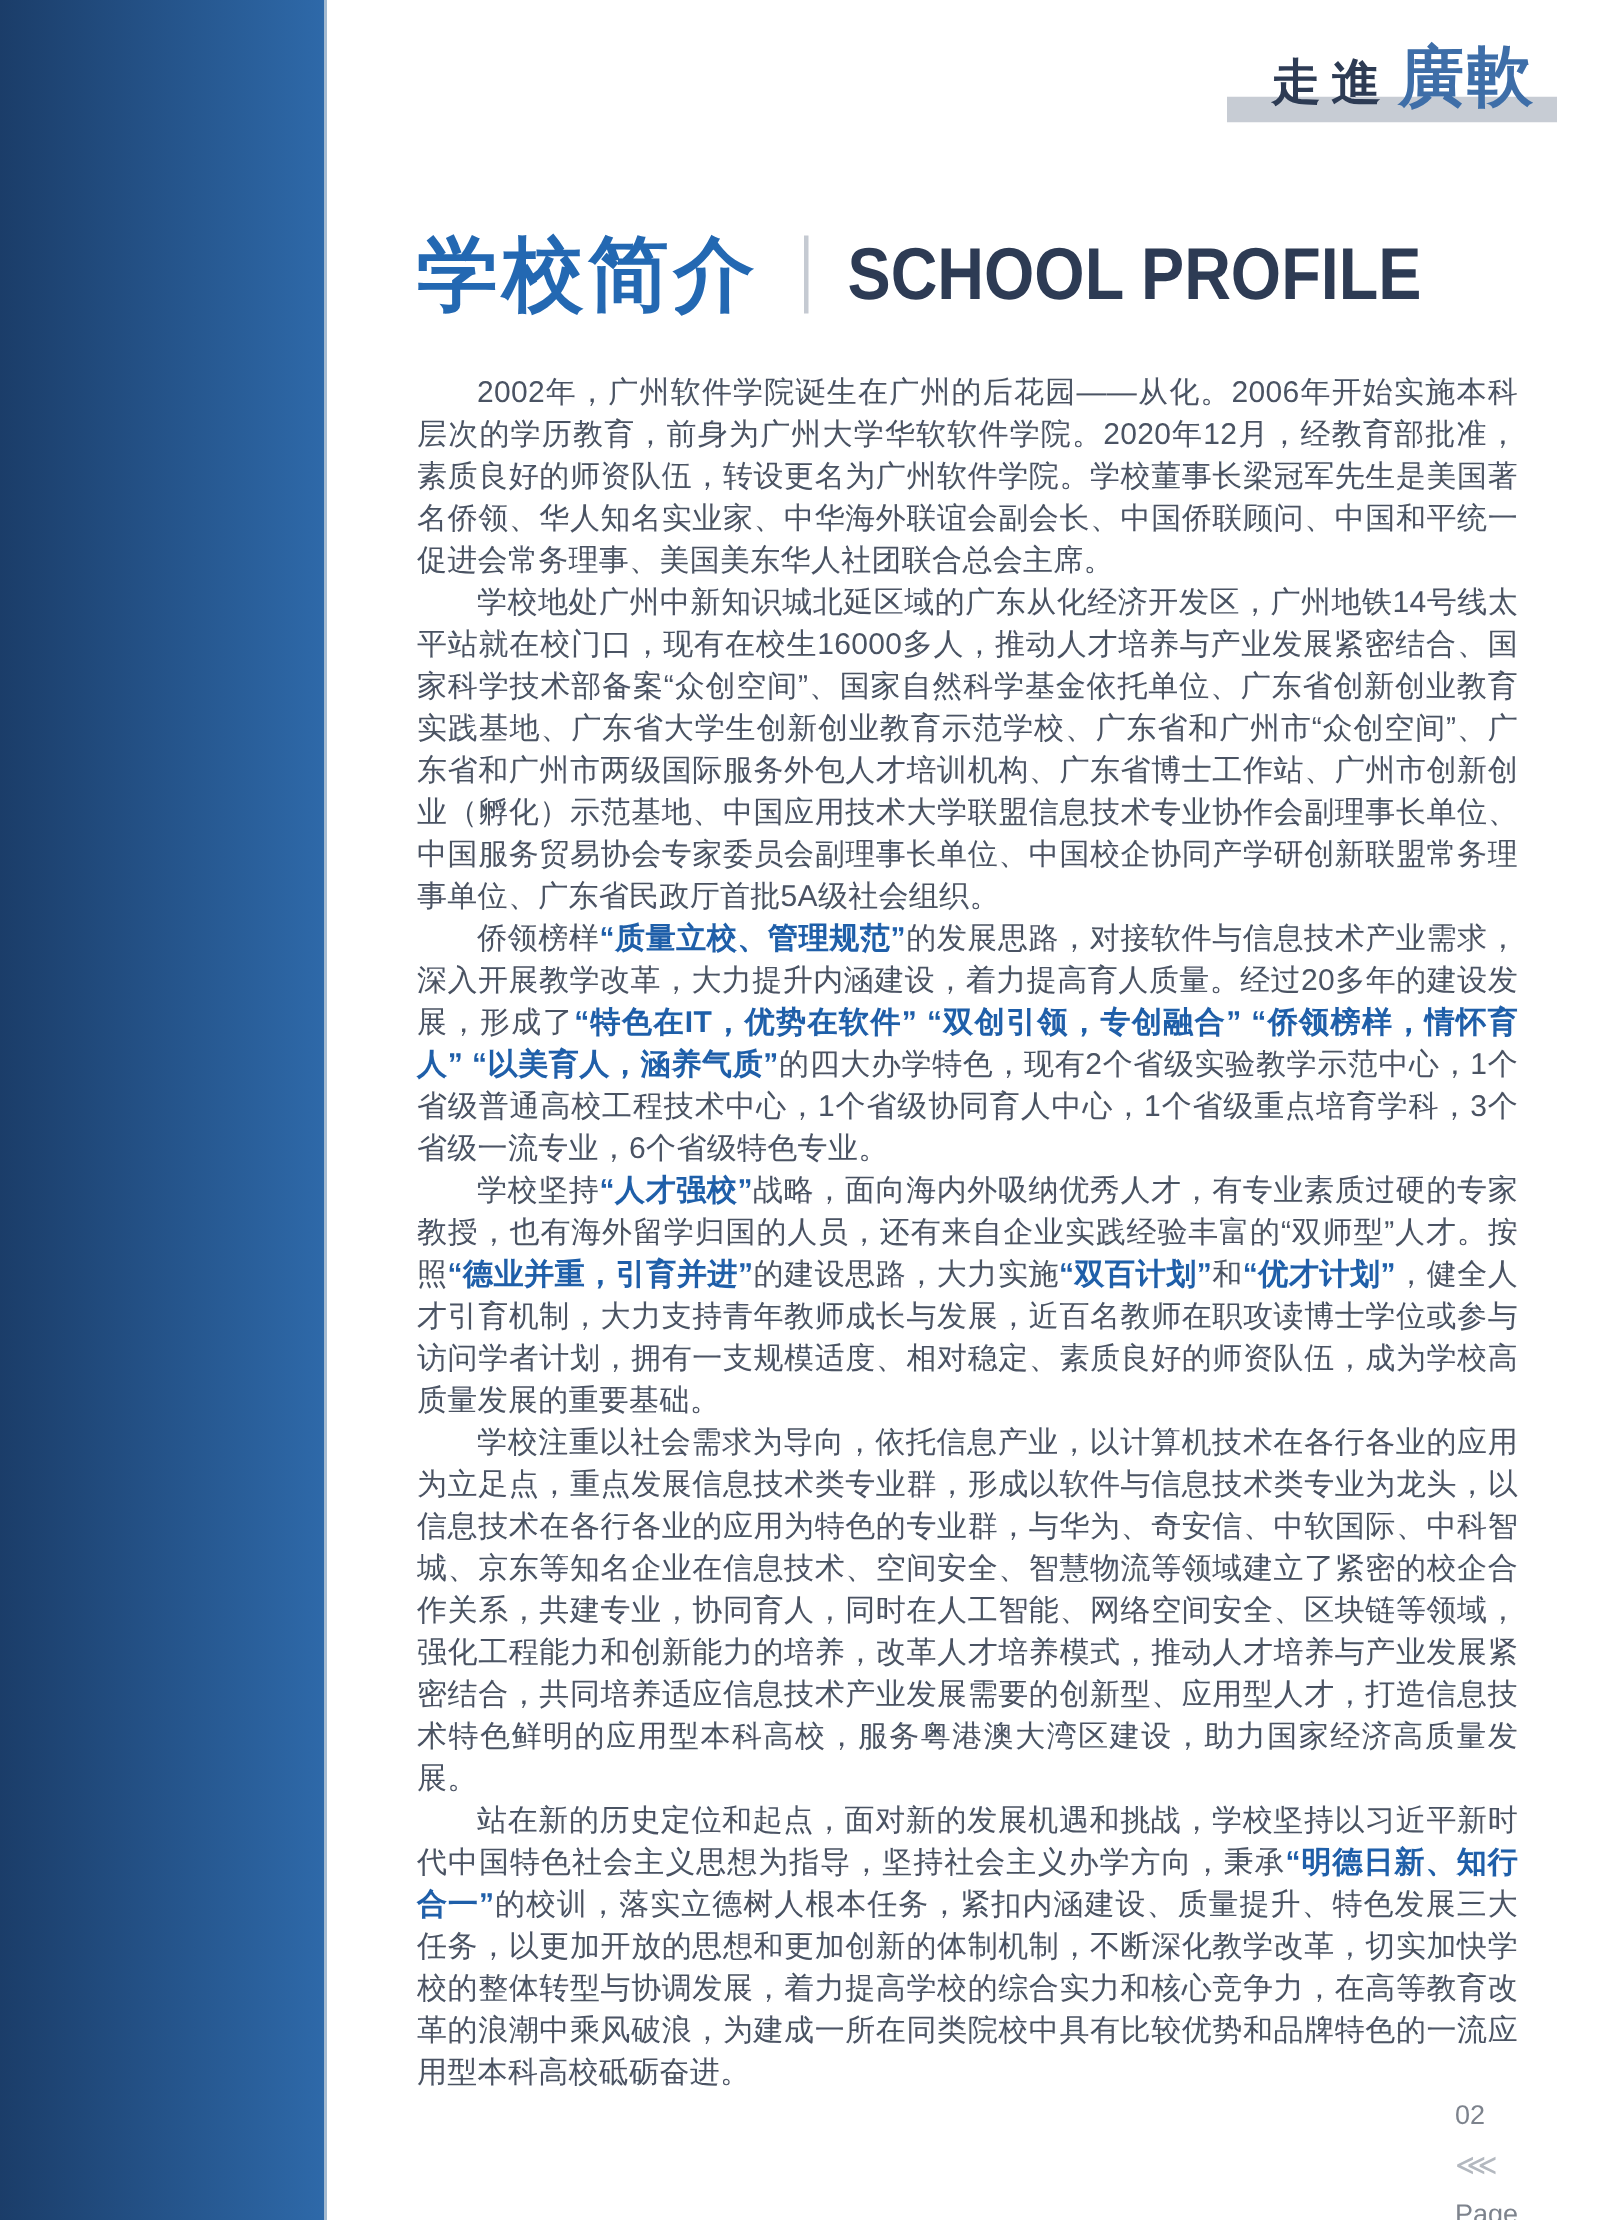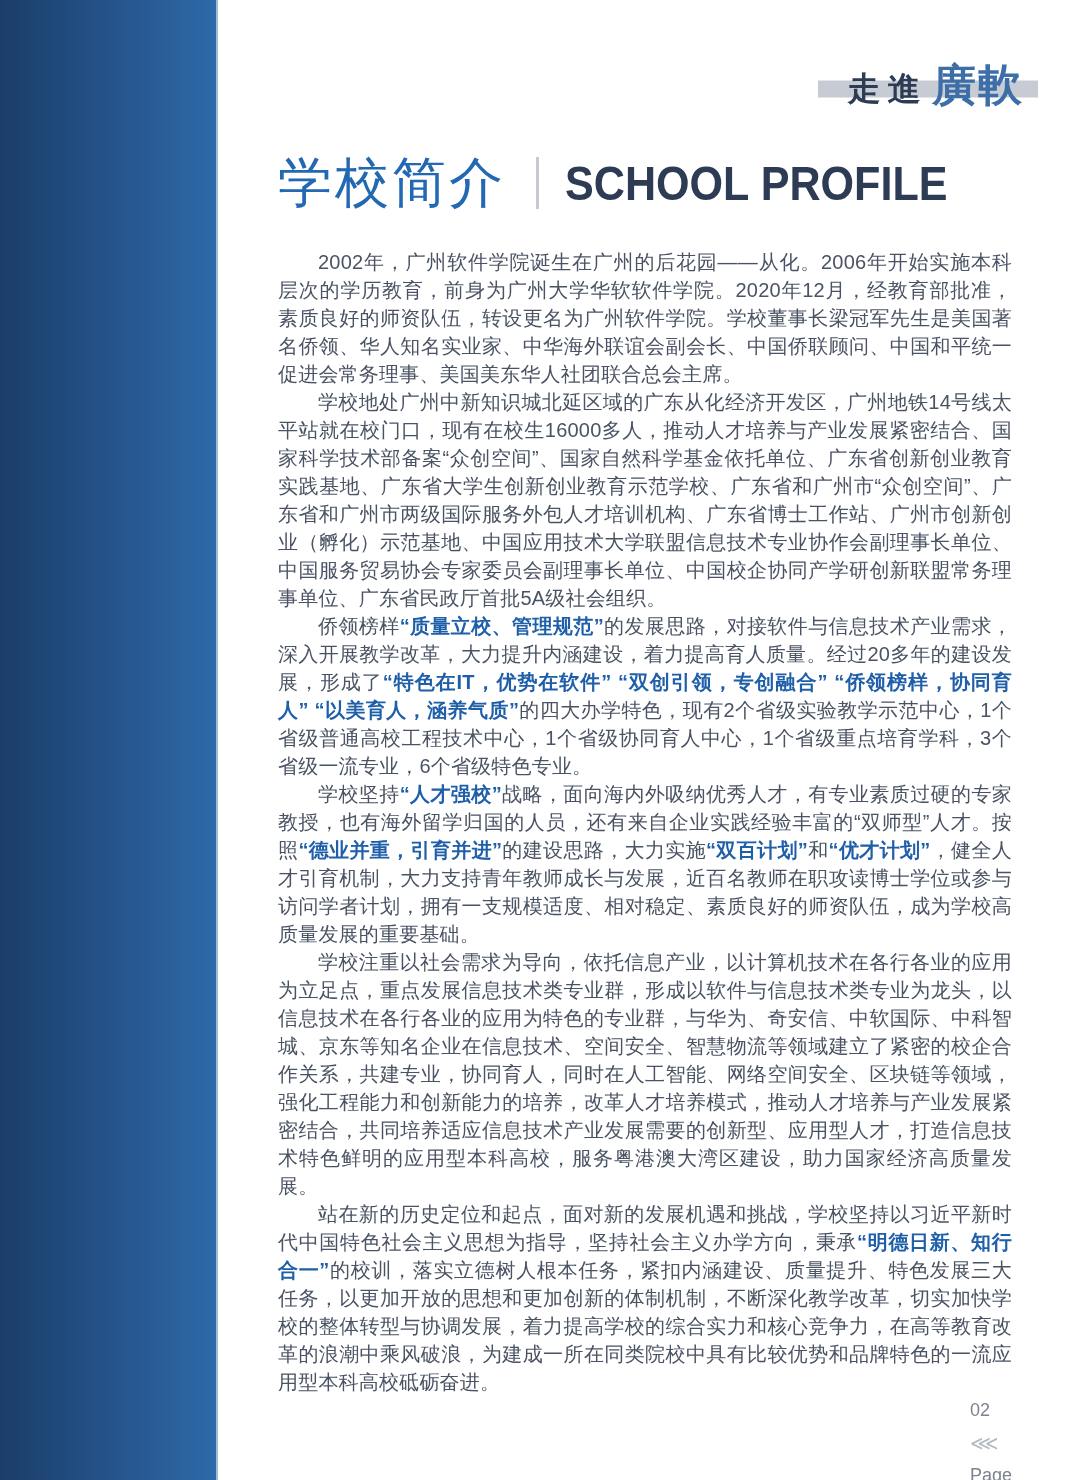--- a/index.html
+++ b/index.html
@@ -28,21 +28,21 @@
     position: absolute;
     left: 218px; top: 0;
     width: 862px; height: 1480px;
     padding: 0 68px 0 60px;
   }
 
   
   .header-row {
     display: flex;
     justify-content: flex-end;
-    padding-top: 56px;
+    padding-top: 22px;
     height: 120px;
   }
   .brand {
     position: relative;
     display: inline-block;
     margin-right: -12px;
     white-space: nowrap;
   }
   .brand .brand-bar {
     position: absolute;
@@ -72,21 +72,21 @@
 
   
   .title-row {
     display: flex;
     align-items: center;
     margin-top: 28px;
     height: 70px;
   }
   .title-zh {
     font-size: 54px;
-    font-weight: 400;
+    font-weight: 700;
     letter-spacing: 3px;
     color: var(--accent, #2368B2);
   }
   .title-divider {
     width: 3px;
     height: 52px;
     background: #c5cad2;
     margin: 0 26px 0 30px;
   }
   .title-en {
@@ -155,21 +155,21 @@
 
     <div class="title-row">
       <span class="title-zh">学校简介</span>
       <span class="title-divider"></span>
       <span class="title-en">SCHOOL PROFILE</span>
     </div>
 
     <div class="body-text">
         <p><span>2002年，广州软件学院诞生在广州的后花园——从化。2006年开始实施本科层次的学历教育，前身为广州大学华软软件学院。2020年12月，经教育部批准，素质良好的师资队伍，转设更名为广州软件学院。学校董事长梁冠军先生是美国著名侨领、华人知名实业家、中华海外联谊会副会长、中国侨联顾问、中国和平统一促进会常务理事、美国美东华人社团联合总会主席。</span></p>
         <p><span>学校地处广州中新知识城北延区域的广东从化经济开发区，广州地铁14号线太平站就在校门口，现有在校生16000多人，推动人才培养与产业发展紧密结合、国家科学技术部备案“众创空间”、国家自然科学基金依托单位、广东省创新创业教育实践基地、广东省大学生创新创业教育示范学校、广东省和广州市“众创空间”、广东省和广州市两级国际服务外包人才培训机构、广东省博士工作站、广州市创新创业（孵化）示范基地、中国应用技术大学联盟信息技术专业协作会副理事长单位、中国服务贸易协会专家委员会副理事长单位、中国校企协同产学研创新联盟常务理事单位、广东省民政厅首批5A级社会组织。</span></p>
-        <p><span>侨领榜样</span><span class="hl">“质量立校、管理规范”</span><span>的发展思路，对接软件与信息技术产业需求，深入开展教学改革，大力提升内涵建设，着力提高育人质量。经过20多年的建设发展，形成了</span><span class="hl">“特色在IT，优势在软件” “双创引领，专创融合” “侨领榜样，协同育人” “以美育人，涵养气质”</span><span>的四大办学特色，现有2个省级实验教学示范中心，1个省级普通高校工程技术中心，1个省级协同育人中心，1个省级重点培育学科，3个省级一流专业，6个省级特色专业。</span></p>
+        <p><span>侨领榜样</span><span class="hl">“质量立校、管理规范”</span><span>的发展思路，对接软件与信息技术产业需求，深入开展教学改革，大力提升内涵建设，着力提高育人质量。经过20多年的建设发展，形成了</span><span class="hl">“特色在IT，优势在软件” “双创引领，专创融合” “侨领榜样，情怀育人” “以美育人，涵养气质”</span><span>的四大办学特色，现有2个省级实验教学示范中心，1个省级普通高校工程技术中心，1个省级协同育人中心，1个省级重点培育学科，3个省级一流专业，6个省级特色专业。</span></p>
         <p><span>学校坚持</span><span class="hl">“人才强校”</span><span>战略，面向海内外吸纳优秀人才，有专业素质过硬的专家教授，也有海外留学归国的人员，还有来自企业实践经验丰富的“双师型”人才。按照</span><span class="hl">“德业并重，引育并进”</span><span>的建设思路，大力实施</span><span class="hl">“双百计划”</span><span>和</span><span class="hl">“优才计划”</span><span>，健全人才引育机制，大力支持青年教师成长与发展，近百名教师在职攻读博士学位或参与访问学者计划，拥有一支规模适度、相对稳定、素质良好的师资队伍，成为学校高质量发展的重要基础。</span></p>
         <p><span>学校注重以社会需求为导向，依托信息产业，以计算机技术在各行各业的应用为立足点，重点发展信息技术类专业群，形成以软件与信息技术类专业为龙头，以信息技术在各行各业的应用为特色的专业群，与华为、奇安信、中软国际、中科智城、京东等知名企业在信息技术、空间安全、智慧物流等领域建立了紧密的校企合作关系，共建专业，协同育人，同时在人工智能、网络空间安全、区块链等领域，强化工程能力和创新能力的培养，改革人才培养模式，推动人才培养与产业发展紧密结合，共同培养适应信息技术产业发展需要的创新型、应用型人才，打造信息技术特色鲜明的应用型本科高校，服务粤港澳大湾区建设，助力国家经济高质量发展。</span></p>
         <p><span>站在新的历史定位和起点，面对新的发展机遇和挑战，学校坚持以习近平新时代中国特色社会主义思想为指导，坚持社会主义办学方向，秉承</span><span class="hl">“明德日新、知行合一”</span><span>的校训，落实立德树人根本任务，紧扣内涵建设、质量提升、特色发展三大任务，以更加开放的思想和更加创新的体制机制，不断深化教学改革，切实加快学校的整体转型与协调发展，着力提高学校的综合实力和核心竞争力，在高等教育改革的浪潮中乘风破浪，为建成一所在同类院校中具有比较优势和品牌特色的一流应用型本科高校砥砺奋进。</span></p>
       </div>
 
   </div>
 
   <div class="page-footer">
     <span class="page-num">02</span>
     <span class="chevrons">⋘</span>

